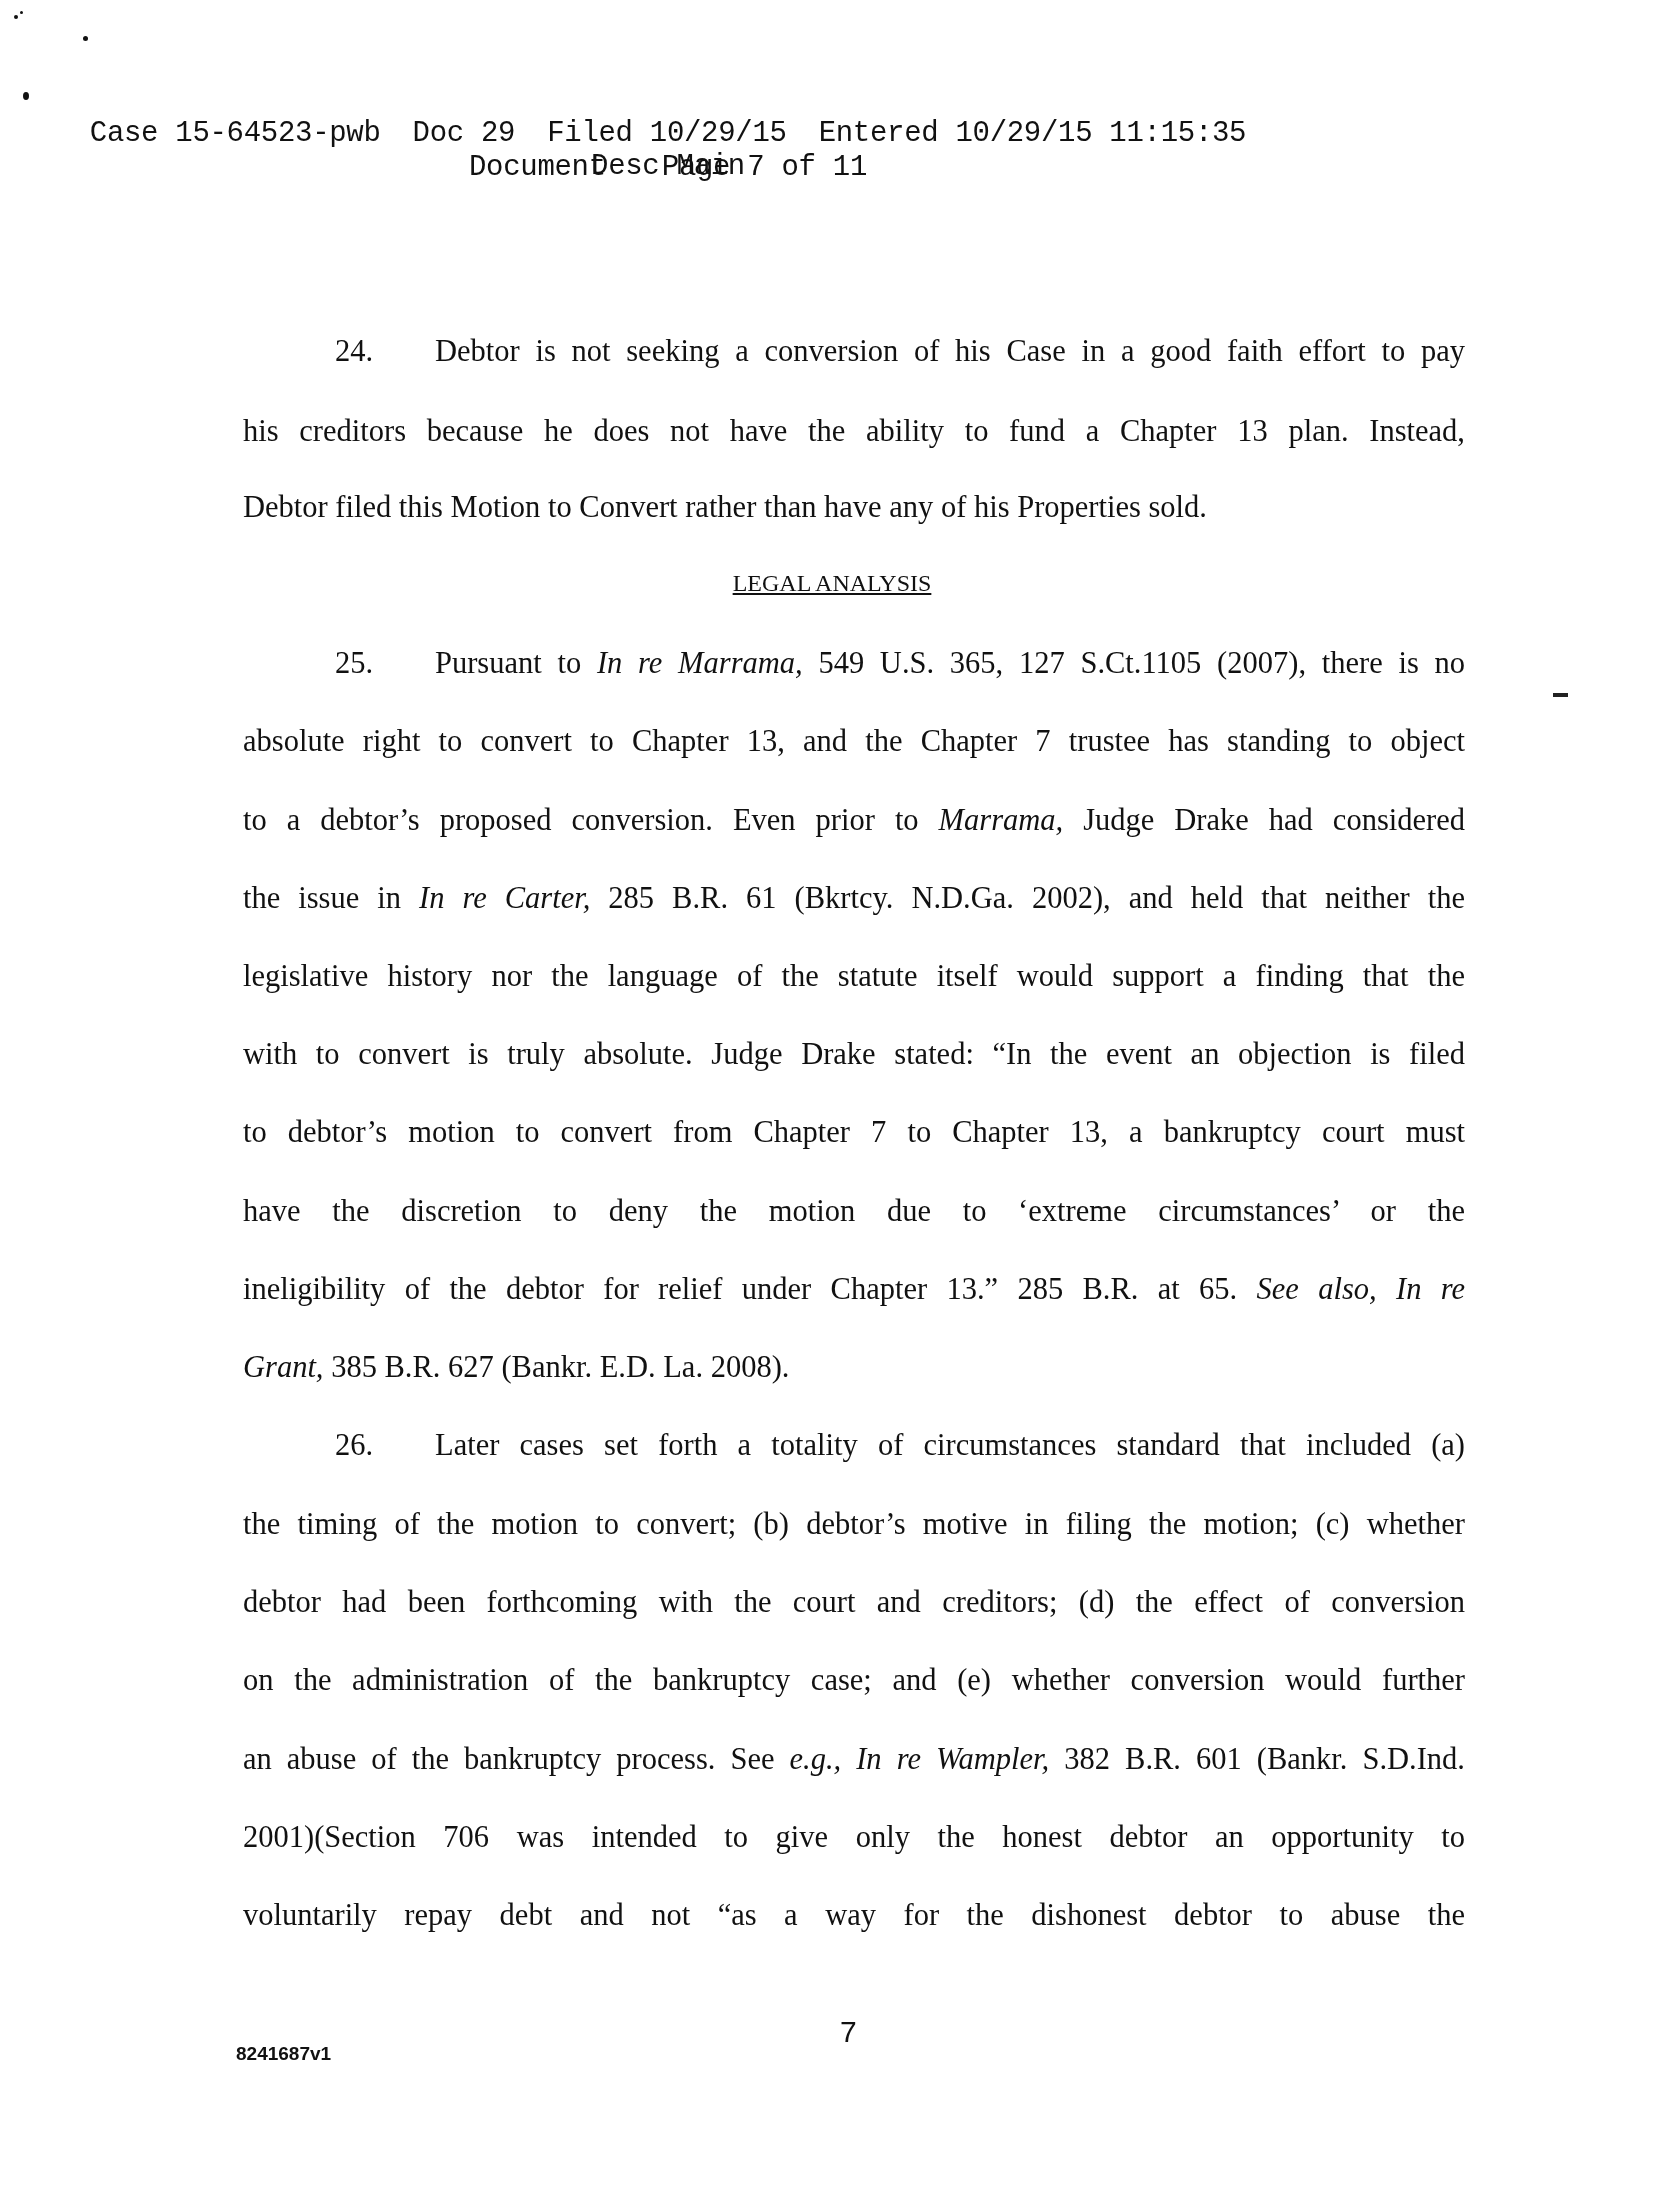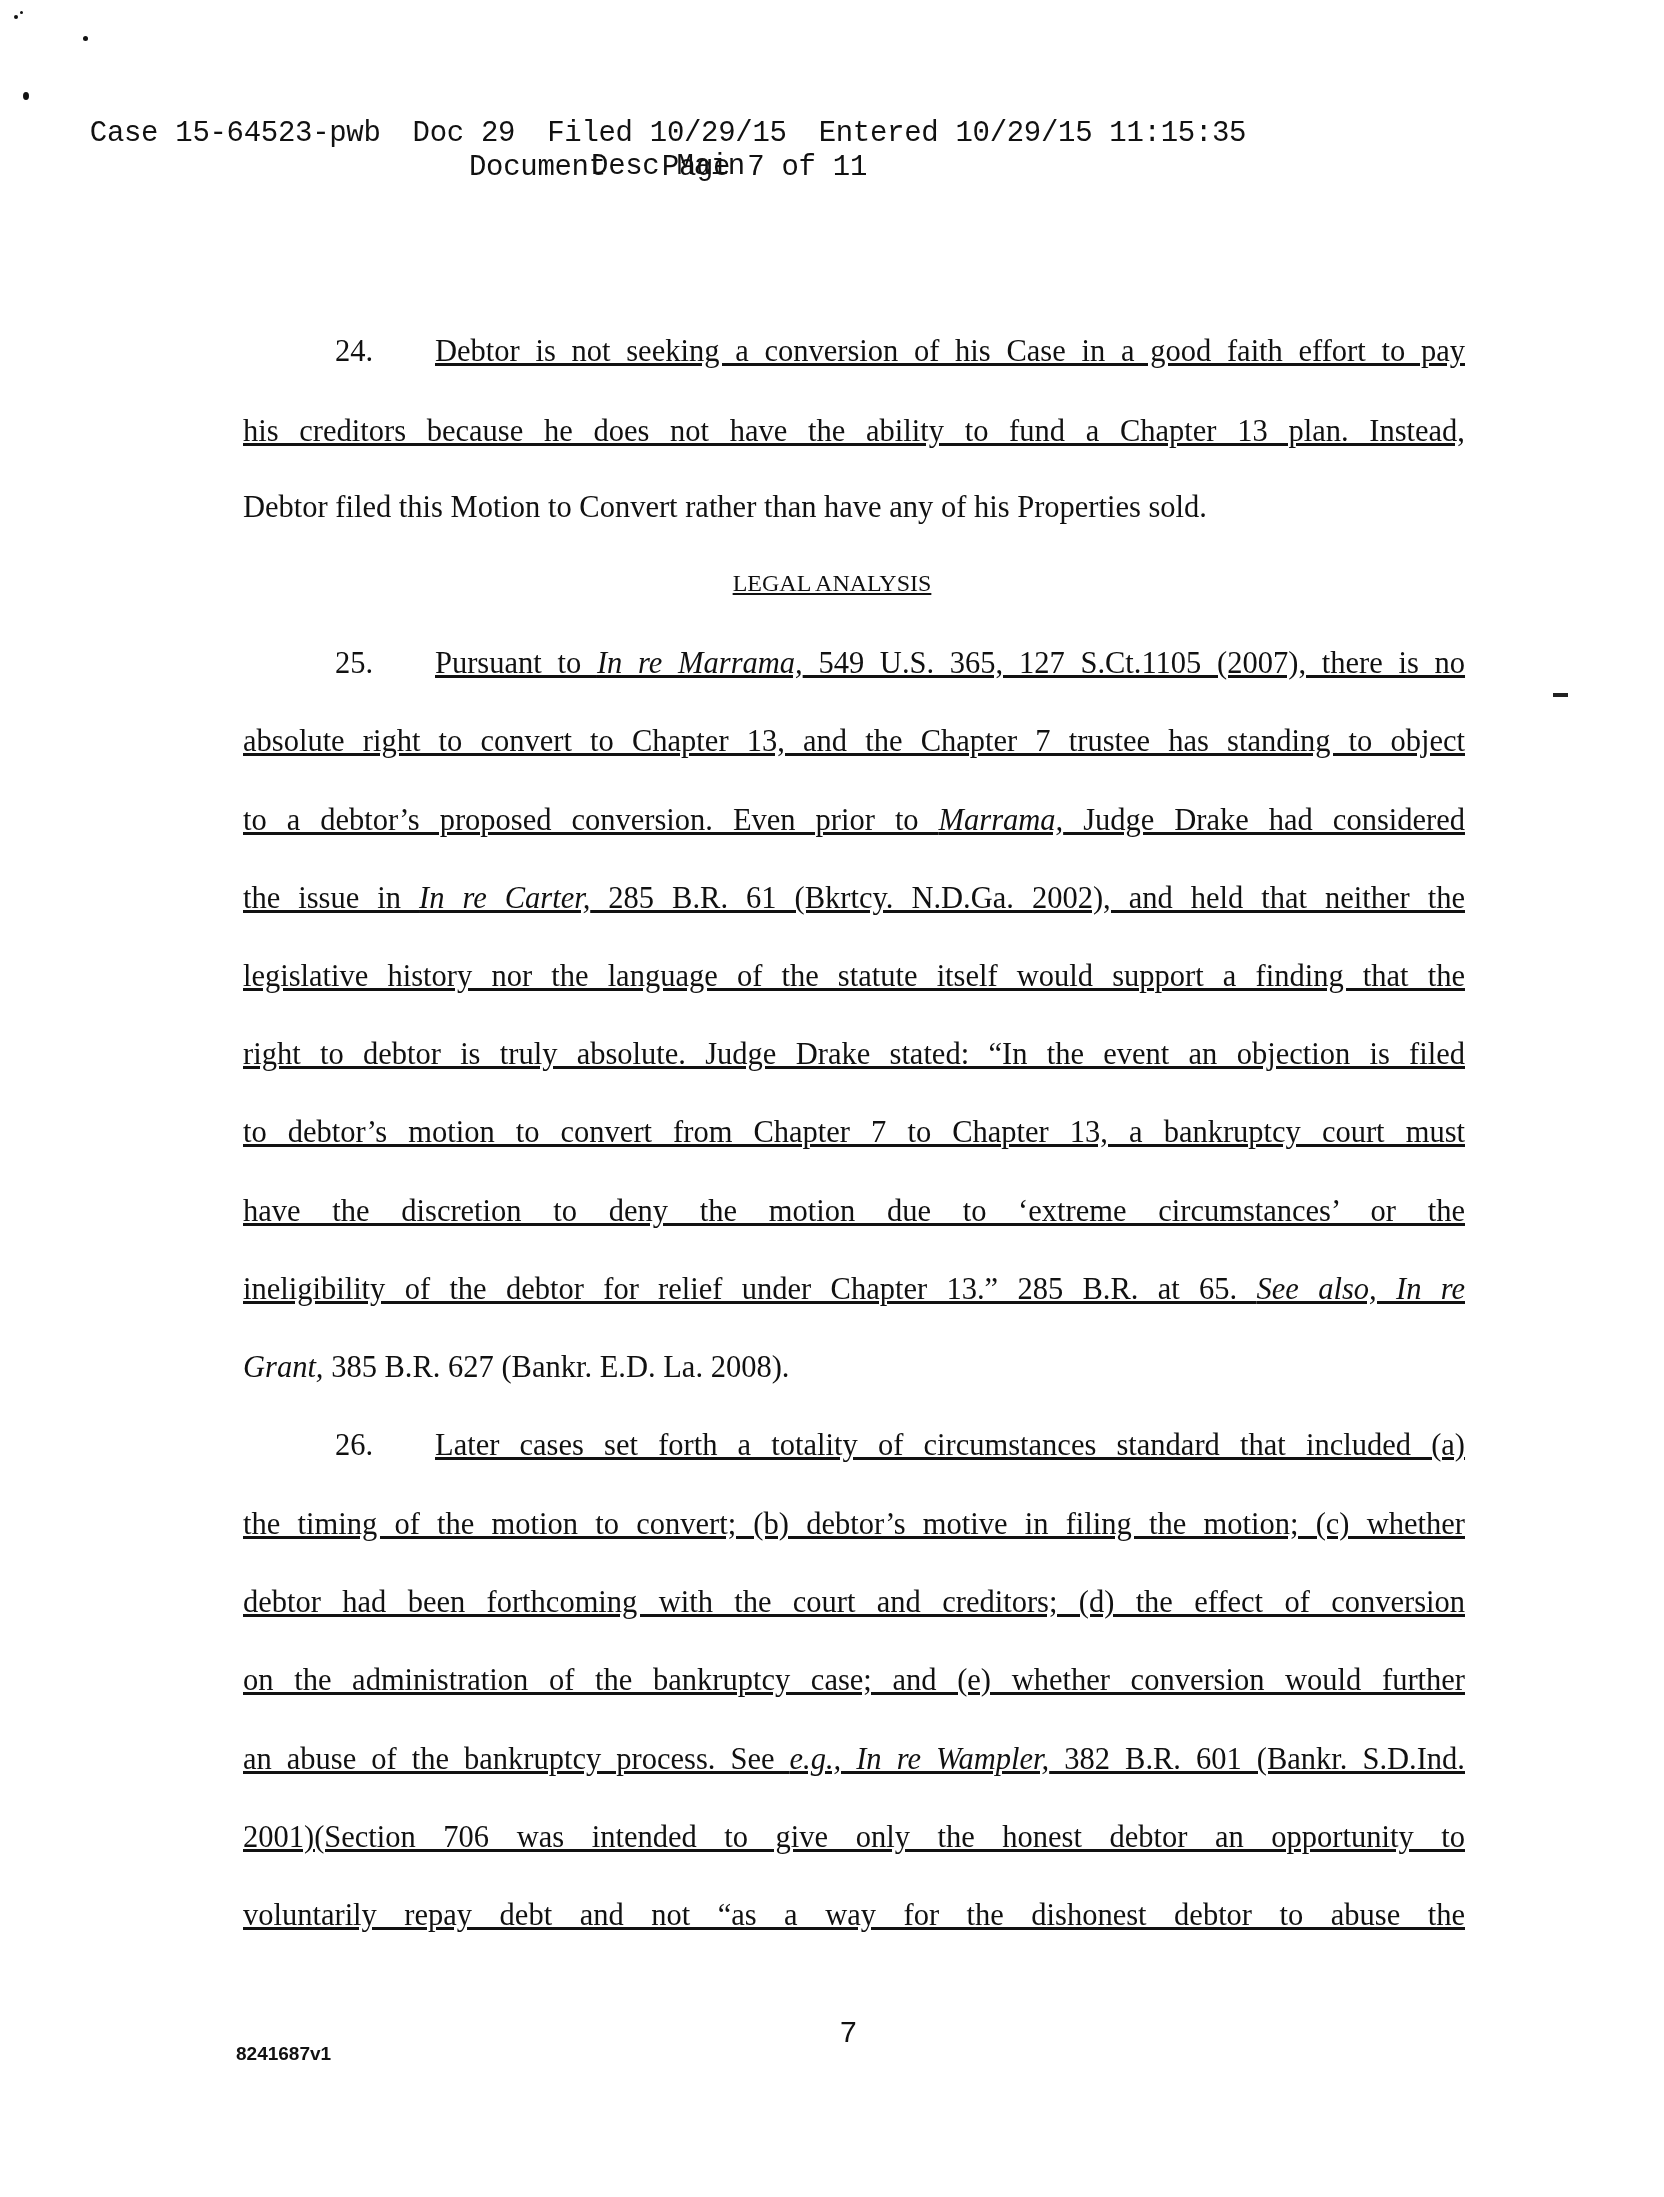--- a/index.html
+++ b/index.html
@@ -6,21 +6,21 @@
   body { width: 1664px; height: 2197px; position: relative; overflow: hidden; color: #111; }
   .hdr { position: absolute; left: 0; width: 1336px; text-align: center;
          font-family: Liberation Mono, monospace; font-size: 29px; letter-spacing: -0.3px; color: #111; }
   .hdr span { display: inline-block; margin: 0 16px; }
   .hdr1 { top: 117px; }
   .hdr2 { top: 151px; }
   .hdr2 span.doc { margin-right: 40px; }
   .line { position: absolute; left: 243px; width: 1222px;
           font-family: "Liberation Serif", serif; font-size: 30.5px; line-height: 36px;
           white-space: nowrap; color: #111; }
-  .just { text-align: justify; text-align-last: justify; text-decoration: underline; }
+  .just { text-align: justify; text-align-last: justify; }
   .num { display: inline-block; width: 100px; }
   .indent { padding-left: 92px; box-sizing: border-box; }
   .heading { position: absolute; left: 0; width: 1664px; text-align: center;
              font-family: "Liberation Serif", serif; font-size: 24px; text-decoration: underline; }
   i { font-style: italic; }
   .pageno { position: absolute; left: 840px; top: 2015px; font-family: "Liberation Sans", sans-serif; font-size: 30px; }
   .docid { position: absolute; left: 236px; top: 2043px; font-family: "Liberation Sans", sans-serif; font-size: 19px; font-weight: bold; }
   .speck { position: absolute; background: #111; border-radius: 50%; }
   .mark { position: absolute; left: 1553px; top: 693px; width: 15px; height: 4px; background: #222; }
 </style>
@@ -47,21 +47,21 @@
 </div>
 
 <div class="heading" style="top:570px;">LEGAL ANALYSIS</div>
 
 <div>
   <div class="line just indent" style="top:645px;"><span class="num">25.</span><span>Pursuant to </span><i>In re Marrama,</i><span> 549 U.S. 365, 127 S.Ct.1105 (2007), there is no</span></div>
   <div class="line just" style="top:723px;">absolute right to convert to Chapter 13, and the Chapter 7 trustee has standing to object</div>
   <div class="line just" style="top:802px;"><span>to a debtor’s proposed conversion.  Even prior to </span><i>Marrama,</i><span> Judge Drake had considered</span></div>
   <div class="line just" style="top:880px;"><span>the issue in </span><i>In re Carter,</i><span> 285 B.R. 61 (Bkrtcy. N.D.Ga. 2002), and held that neither the</span></div>
   <div class="line just" style="top:958px;">legislative history nor the language of the statute itself would support a finding that the</div>
-  <div class="line just" style="top:1036px;">right to debtor is truly absolute.  Judge Drake stated: “In the event an objection is filed</div>
+  <div class="line just" style="top:1036px;">with to convert is truly absolute.  Judge Drake stated: “In the event an objection is filed</div>
   <div class="line just" style="top:1114px;">to debtor’s motion to convert from Chapter 7 to Chapter 13, a bankruptcy court must</div>
   <div class="line just" style="top:1193px;">have the discretion to deny the motion due to ‘extreme circumstances’ or the</div>
   <div class="line just" style="top:1271px;"><span>ineligibility of the debtor for relief under Chapter 13.”  285 B.R. at 65.   </span><i>See also, In re</i></div>
   <div class="line" style="top:1349px;"><i>Grant,</i><span> 385 B.R. 627 (Bankr. E.D. La. 2008).</span></div>
 </div>
 
 <div>
   <div class="line just indent" style="top:1427px;"><span class="num">26.</span><span>Later cases set forth a totality of circumstances standard that included (a)</span></div>
   <div class="line just" style="top:1506px;">the timing of the motion to convert; (b) debtor’s motive in filing the motion; (c) whether</div>
   <div class="line just" style="top:1584px;">debtor had been forthcoming with the court and creditors; (d) the effect of conversion</div>

